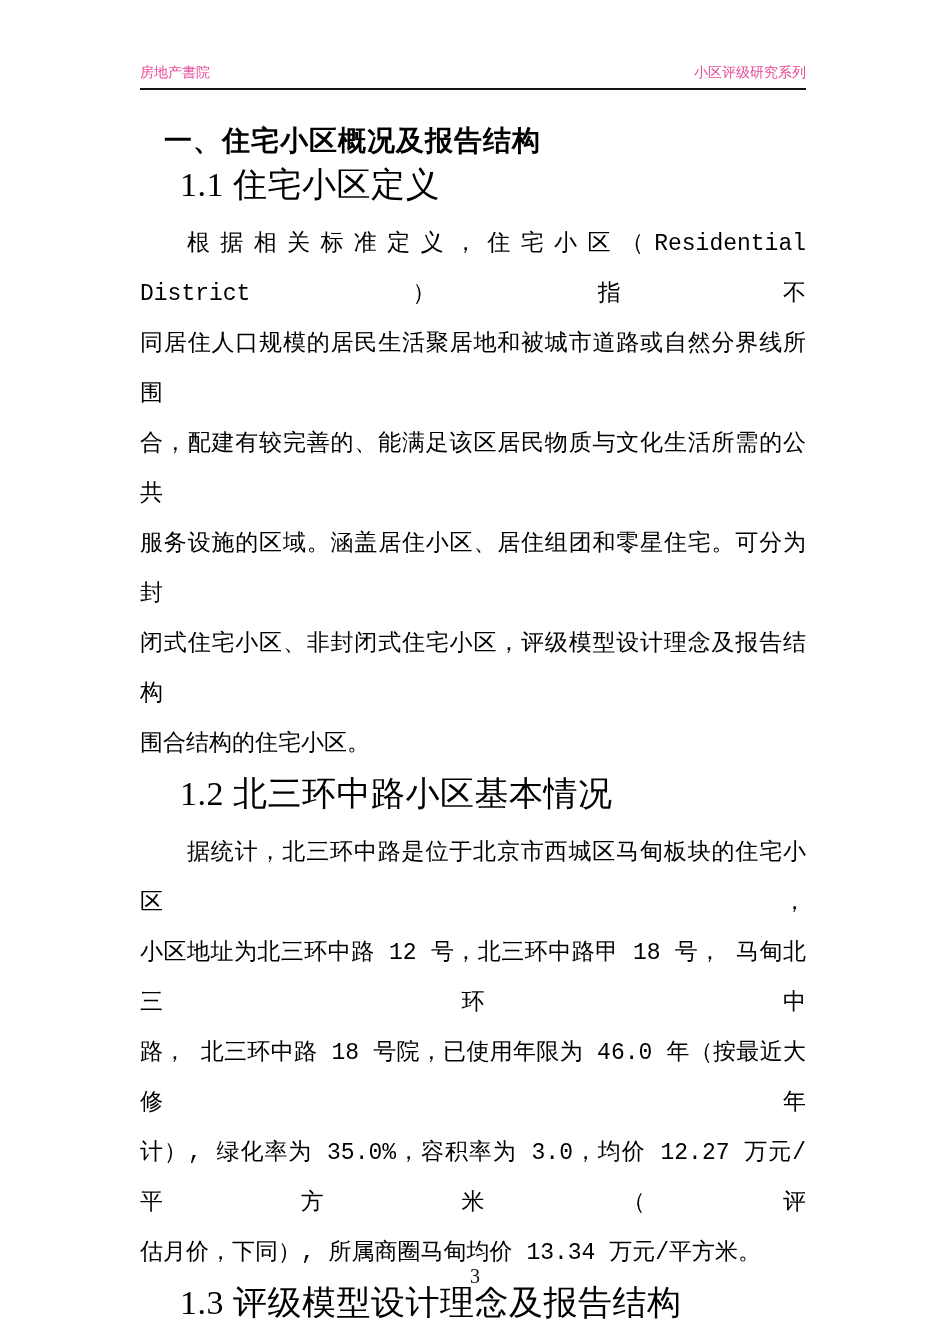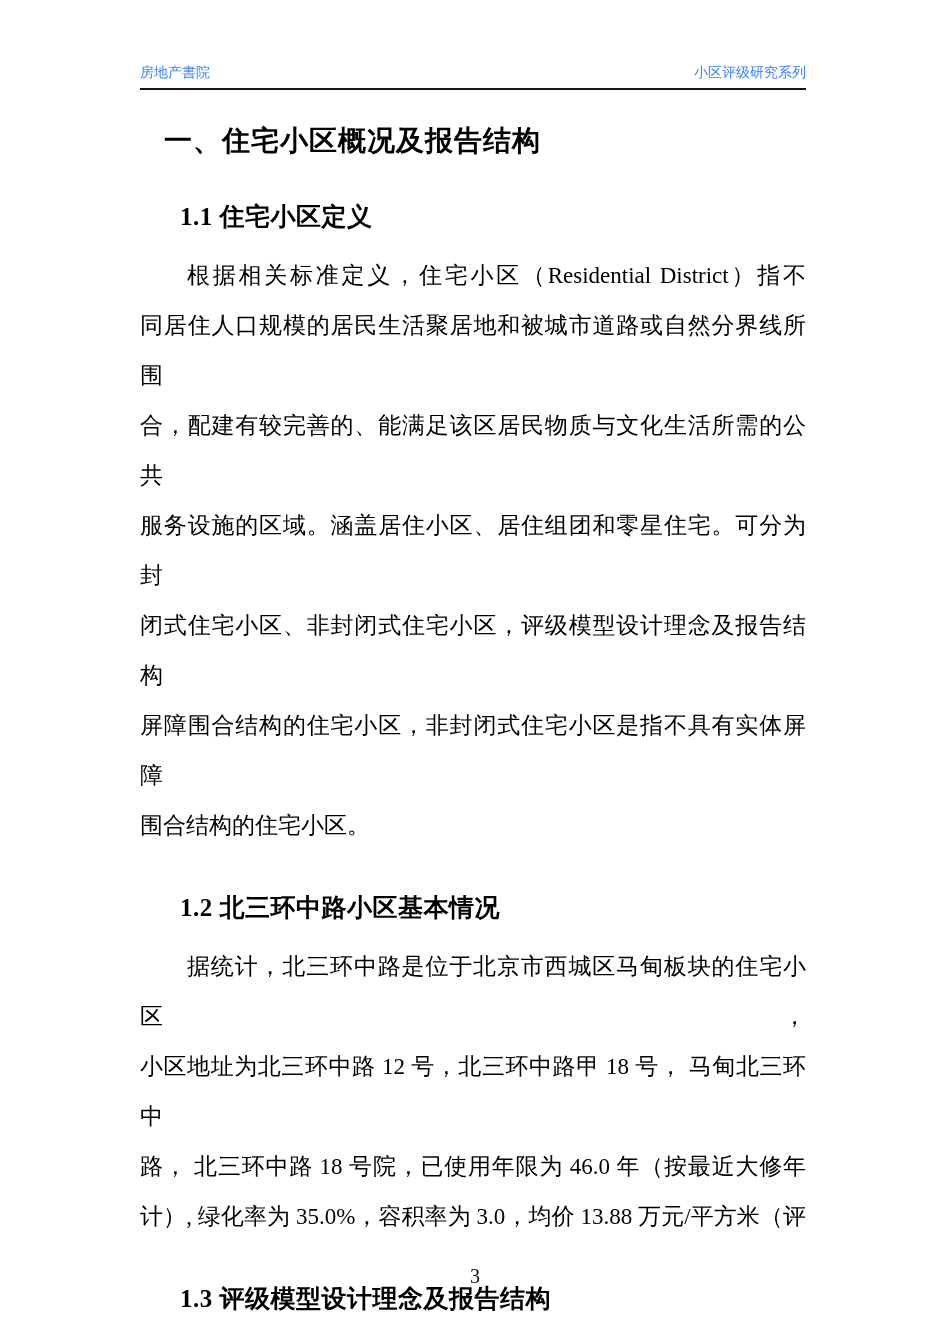--- a/index.html
+++ b/index.html
@@ -24,45 +24,46 @@
   }
   .header {
     display: flex;
     justify-content: space-between;
     align-items: flex-end;
     padding: 62px 0 6px 0;
     border-bottom: 2px solid #151515;
     font-family: "Liberation Sans", "DejaVu Sans", sans-serif;
     font-size: 14px;
     line-height: 20px;
-    color: #3b82f6;
+    color: #ec4899;
   }
   .doc-title {
     margin: 32px 0 0 24px;
     font-size: 28px;
     line-height: 38px;
     font-weight: 700;
     letter-spacing: 1px;
   }
   .sec-heading {
-    margin: 40px 0 0 40px;
-    font-size: 25px;
+    margin: 8px 0 0 40px;
+    font-size: 34px;
     line-height: 34px;
-    font-weight: 700;
+    font-weight: 400;
     letter-spacing: 0.5px;
   }
   .para {
     margin: 17px 0 0 0;
     font-size: 23px;
   }
   .para .line {
     line-height: 50px;
     text-align: justify;
     text-align-last: justify;
     white-space: normal;
+    font-family: Liberation Mono, monospace;
   }
   .para .line.first {
     text-indent: 47px;
   }
   .para .line.last {
     text-align: right;
     text-align-last: left;
   }
   .footer {
     position: absolute;
@@ -88,30 +89,30 @@
 
     <div class="doc-title">一、住宅小区概况及报告结构</div>
 
     <div class="sec-heading">1.1 住宅小区定义</div>
     <div class="para">
       <div class="line first">根据相关标准定义，住宅小区（Residential District）指不</div>
       <div class="line">同居住人口规模的居民生活聚居地和被城市道路或自然分界线所围</div>
       <div class="line">合，配建有较完善的、能满足该区居民物质与文化生活所需的公共</div>
       <div class="line">服务设施的区域。涵盖居住小区、居住组团和零星住宅。可分为封</div>
       <div class="line">闭式住宅小区、非封闭式住宅小区，评级模型设计理念及报告结构</div>
-      <div class="line">屏障围合结构的住宅小区，非封闭式住宅小区是指不具有实体屏障</div>
       <div class="line last">围合结构的住宅小区。</div>
     </div>
 
     <div class="sec-heading">1.2 北三环中路小区基本情况</div>
     <div class="para">
       <div class="line first">据统计，北三环中路是位于北京市西城区马甸板块的住宅小区，</div>
       <div class="line">小区地址为北三环中路 12 号，北三环中路甲 18 号， 马甸北三环中</div>
       <div class="line">路， 北三环中路 18 号院，已使用年限为 46.0 年（按最近大修年</div>
-      <div class="line">计）, 绿化率为 35.0%，容积率为 3.0，均价 13.88 万元/平方米（评</div>
+      <div class="line">计）, 绿化率为 35.0%，容积率为 3.0，均价 12.27 万元/平方米（评</div>
+      <div class="line last">估月价，下同）, 所属商圈马甸均价 13.34 万元/平方米。</div>
     </div>
 
     <div class="sec-heading">1.3 评级模型设计理念及报告结构</div>
     <div class="para">
       <div class="line first">住宅小区居住环境受外部宏观环境、小区硬件设施、物业管理</div>
 
     </div>
 
   </div>
 

